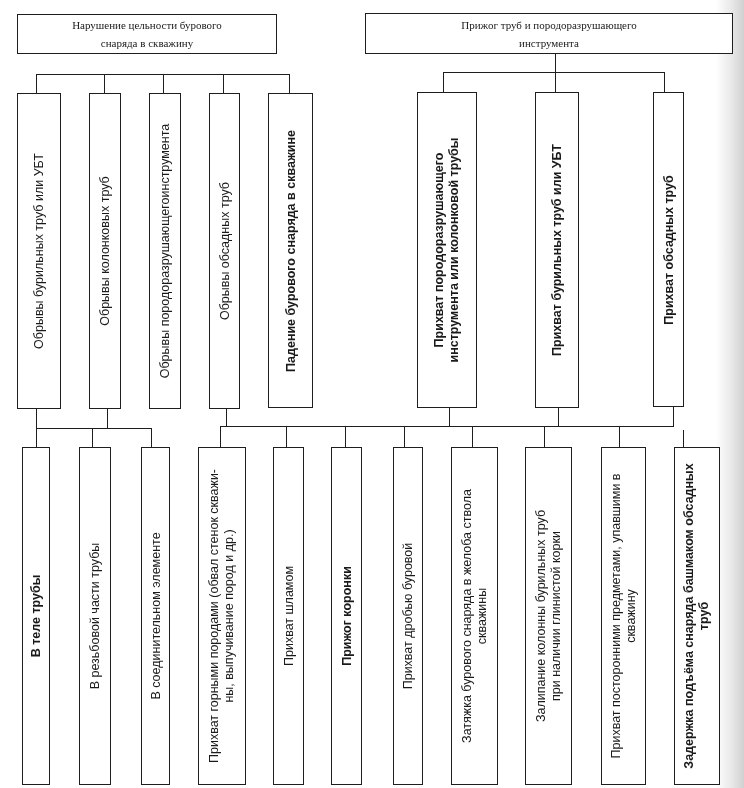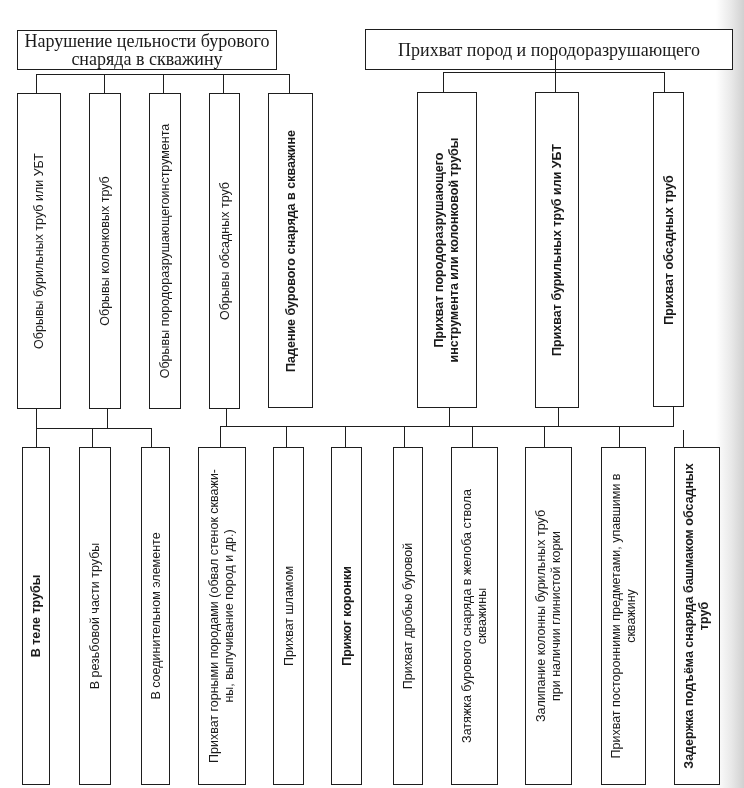--- a/index.html
+++ b/index.html
@@ -12,21 +12,21 @@
   .scan-edge {
     position: absolute; right: 0; top: 0; width: 28px; height: 788px;
     background: linear-gradient(90deg, rgba(255,255,255,0) 0%, rgba(190,190,190,0.35) 55%, rgba(170,170,170,0.55) 100%);
   }
   .box {
     position: absolute; box-sizing: border-box;
     border: 1.4px solid #1e1e1e; background: #ffffff;
   }
   .hbox {
     display: flex; align-items: center; justify-content: center;
-    text-align: center; font-size: 18px; line-height: 18px; padding: 0 2px; margin-top: 16px;
+    text-align: center; font-size: 11px; line-height: 18px; padding: 0 2px;
   }
   .vbox { overflow: hidden; }
   .vtext {
     position: absolute; left: 50%; top: 50%;
     transform: translate(-50%, -50%) rotate(-90deg);
     white-space: nowrap; text-align: center;
     font-family: "Liberation Sans", "DejaVu Sans", sans-serif;
     font-size: 12.5px; line-height: 15px;
   }
   .vtext.bold { font-weight: bold; }
@@ -41,21 +41,22 @@
 <div class="scan-edge"></div>
 
 <div class="box hbox" style="left:17px; top:14px; width:260px; height:40px;">
   <div>
     <span class="line" style="display:block">Нарушение цельности бурового</span>
     <span class="line" style="display:block">снаряда в скважину</span>
   </div>
 </div>
 <div class="box hbox" style="left:365px; top:13px; width:368px; height:41px;">
   <div>
-    <span class="line" style="display:block">Прихват пород и породоразрушающего</span>
+    <span class="line" style="display:block">Прижог труб и породоразрушающего</span>
+    <span class="line" style="display:block">инструмента</span>
   </div>
 </div>
 
 <div class="line-h" style="left:36px; top:74px; width:254px;"></div>
 <div class="line-v" style="left:36px; top:74px; height:19px;"></div>
 <div class="line-v" style="left:104px; top:74px; height:19px;"></div>
 <div class="line-v" style="left:163px; top:74px; height:19px;"></div>
 <div class="line-v" style="left:223px; top:74px; height:19px;"></div>
 <div class="line-v" style="left:289px; top:74px; height:19px;"></div>
 

